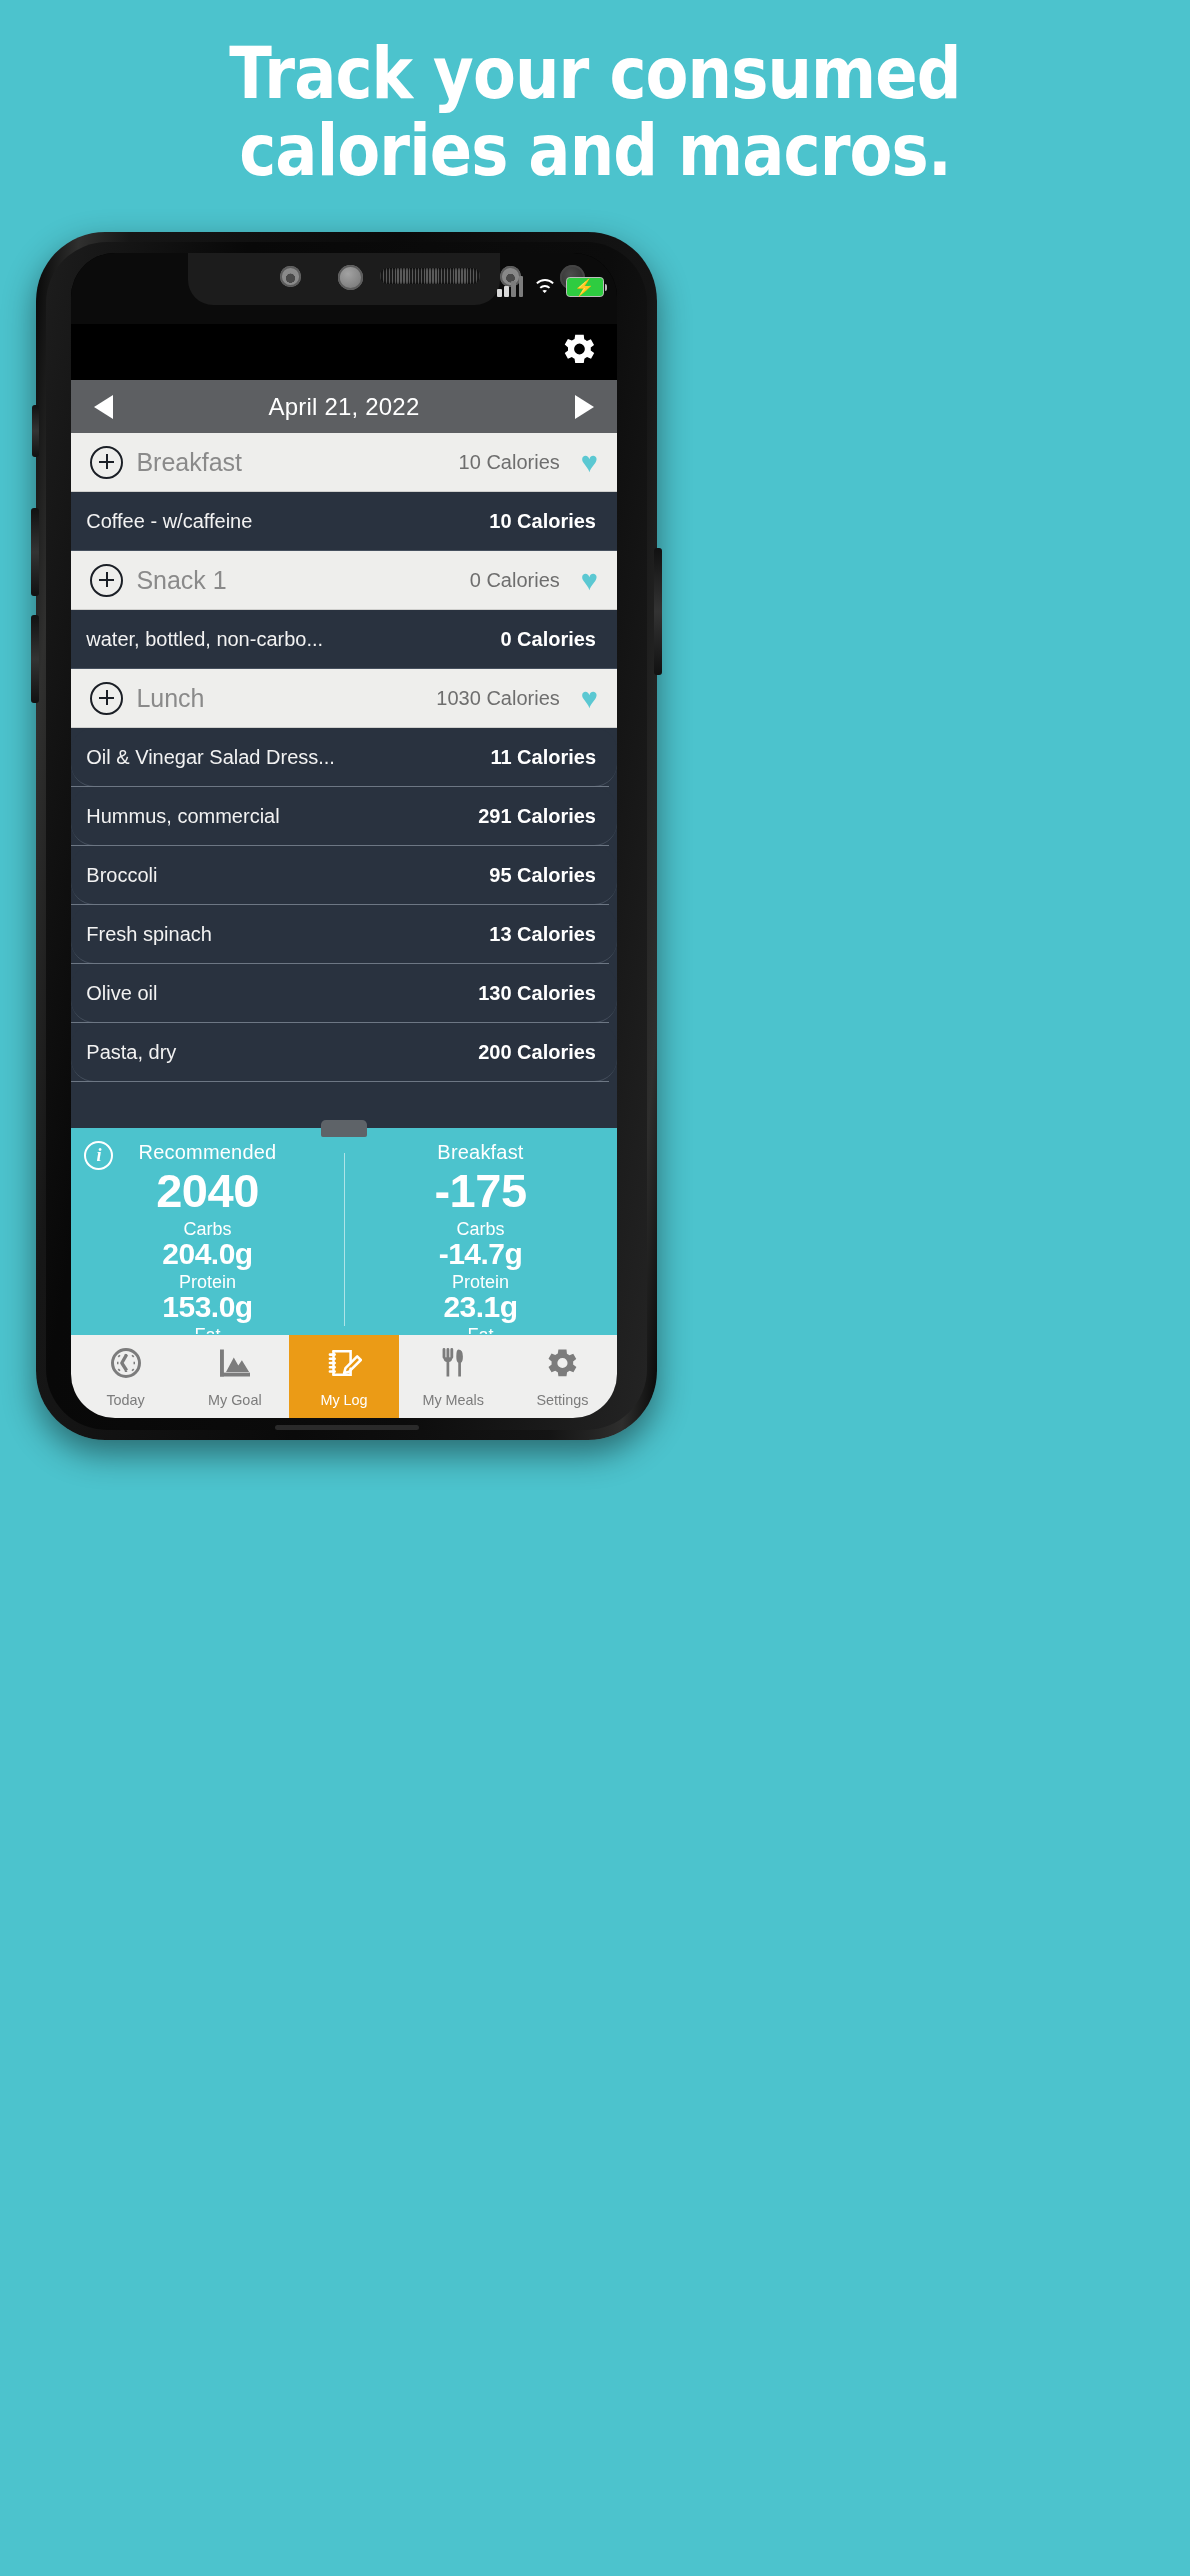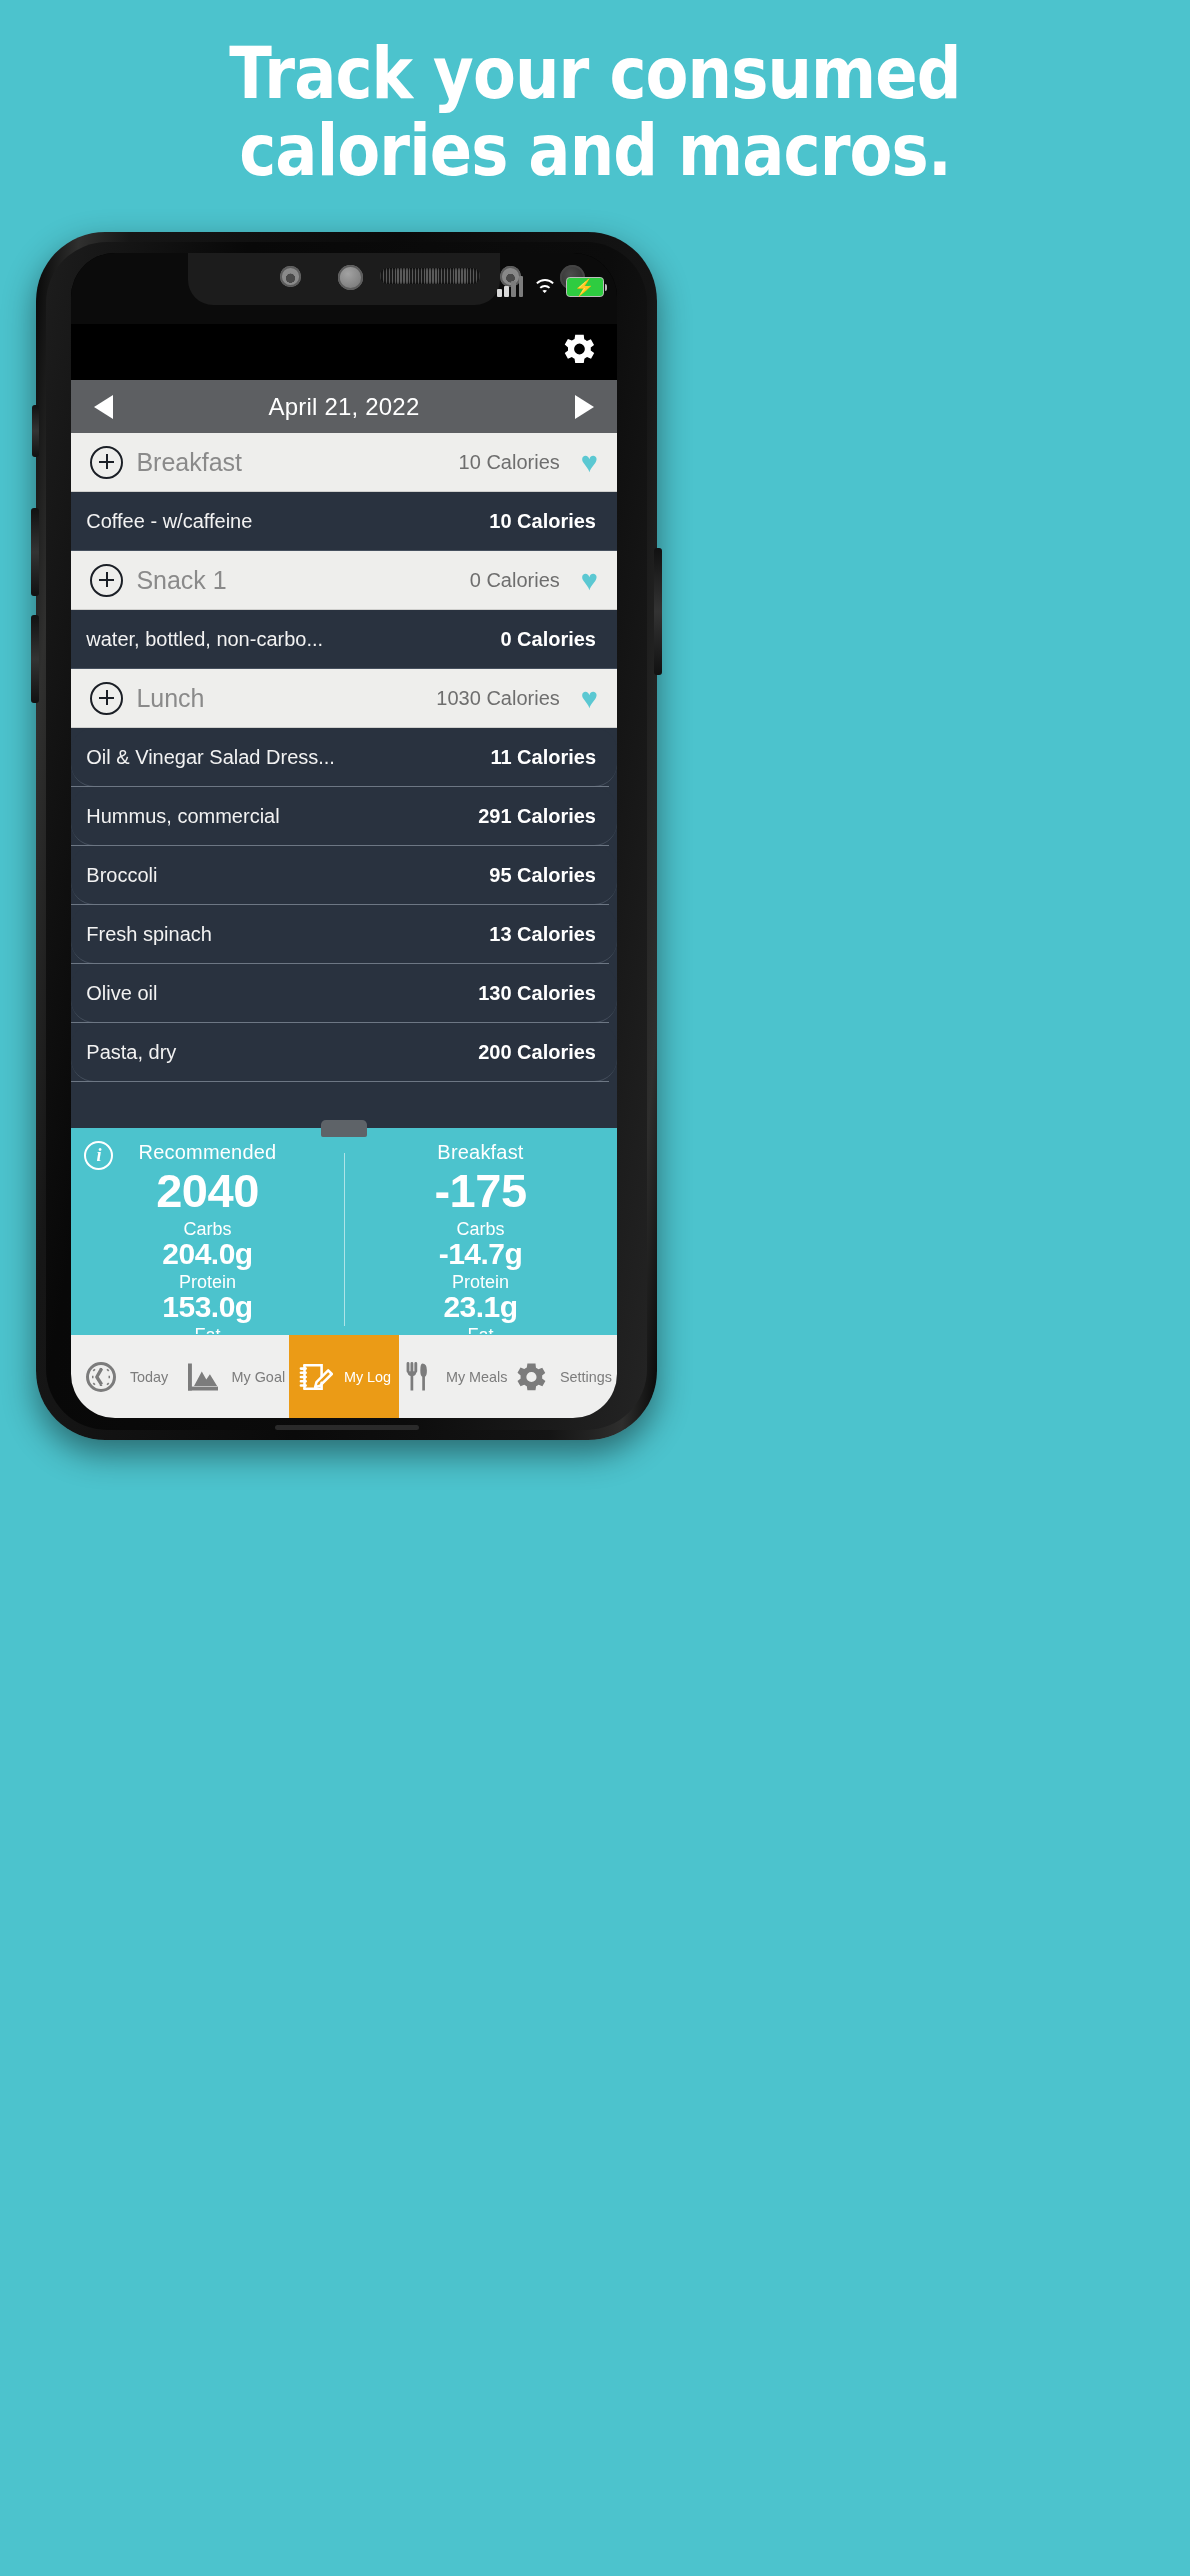--- a/index.html
+++ b/index.html
@@ -218,21 +218,21 @@
   .sum-val { font-size:30px; font-weight:bold; margin-top:-2.9px; margin-bottom:1px; letter-spacing:-0.5px; }
 
   
   .nav {
     position:absolute; left:0; bottom:0; width:546px; height:84px;
     background:#efefee;
     display:flex;
     border-top:1.9px solid #4cc3cd;
   }
   .nav-item {
-    flex:1; display:flex; flex-direction:row;
+    flex:1; display:flex; flex-direction:column;
     align-items:center; justify-content:center; gap:11px;
     color:#7c7c7c;
   }
   .nav-item.active { background:#eb9b16; color:#fff; }
   .nav-label { font-size:14.4px; }
   .nav-ico { width:36px; height:36px; display:block; }
 
   .home-indicator {
     position:absolute; left:50%; transform:translateX(-50%);
     bottom:9.6px; width:144px; height:5.8px; border-radius:2.9px;

